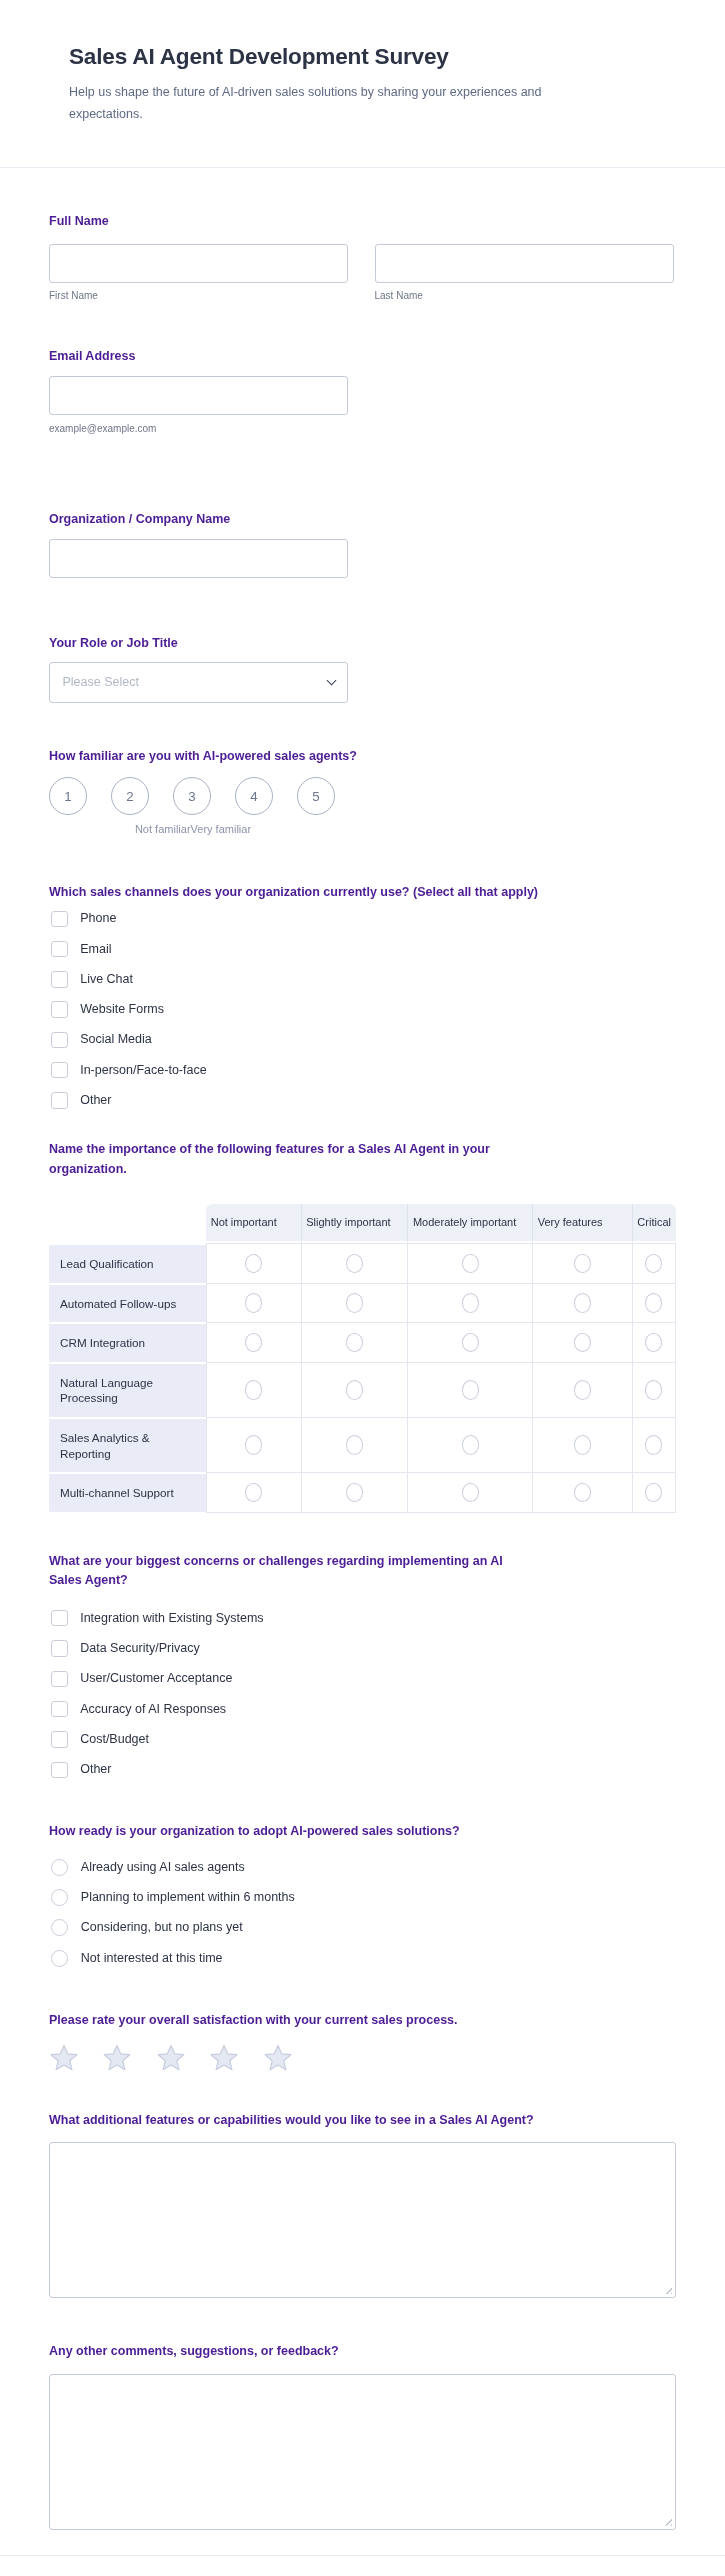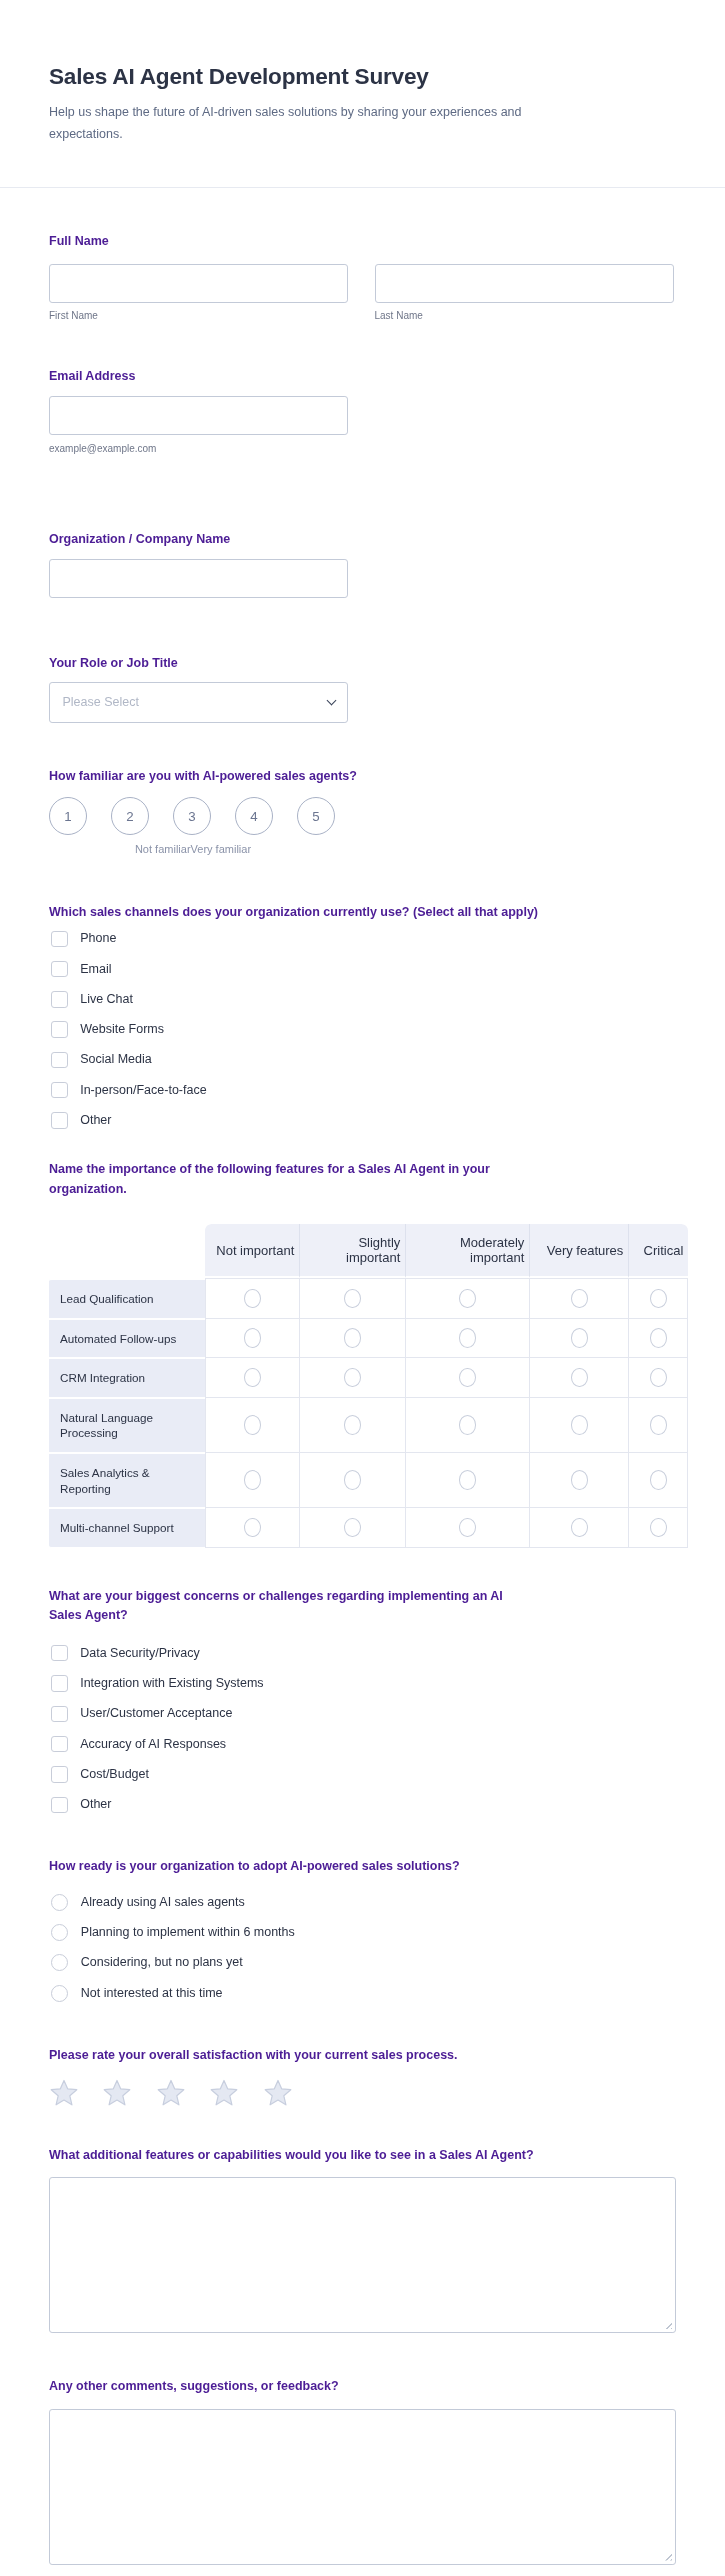--- a/index.html
+++ b/index.html
@@ -6,21 +6,21 @@
   html,body { background:#fff; }
   body {
     font-family:"Liberation Sans","DejaVu Sans",sans-serif;
     color:#2c3345;
     width:726px;
     margin:0 auto;
   }
   .page { width:726px; background:#fff; }
 
   
-  .form-header { padding:64px 49px 42px; }
+  .form-header { padding:44px 49px 42px;margin-left:20px; }
   .form-title { font-size:22.6px; font-weight:bold; color:#2c3345; letter-spacing:-0.2px; }
   .form-subtitle { margin-top:11px; font-size:12.5px; line-height:22px; color:#5e6a84; max-width:515px; }
   .divider { border:none; border-top:0.8px solid #e7eaf1; height:0; width:100%; }
 
   
   .form-body { padding:44px 49px 0; }
   .question { margin-bottom:50px; }
   .q-label { font-size:12.5px; font-weight:600; color:#4c1d95; line-height:19.5px; }
   .q-label.two-line { max-width:484px; }
   .sub-label { font-size:10px; color:#6f7689; }
@@ -71,22 +71,22 @@
   }
   .option-label { font-size:12.5px; color:#2c3345; margin-left:12.5px; cursor:pointer; line-height:17px; }
 
   
   .matrix-wrap { margin-top:25px; }
   table.matrix { border-collapse:separate; border-spacing:0; width:627px; table-layout:fixed; }
   table.matrix th, table.matrix td { vertical-align:middle; }
   th.corner { background:transparent; width:156px; }
   th.col-h {
     background:#eef0f8; background-clip:padding-box;
-    font-size:13px; font-weight:400; color:#2c3345; line-height:15px;
-    padding:11px 4.7px; text-align:right;
+    font-size:11px; font-weight:400; color:#2c3345; line-height:15px;
+    padding:11px 4.7px; text-align:left;
     border-left:0.8px solid #dde1ed; border-bottom:2.3px solid transparent;
   }
   th.col-h.first { border-left:none; border-top-left-radius:6.2px; }
   th.col-h.last { border-top-right-radius:6.2px; }
   th.row-label {
     background:#e9ecf6; font-size:11.7px; font-weight:400; color:#2c3345; text-align:left;
     padding:11px 11px; line-height:15.6px;
     border-top:1.6px solid #fff; border-bottom:0.8px solid #fff;
     width:156px;
   }
@@ -96,21 +96,21 @@
     background:#fff; text-align:center;
     border-left:0.8px solid #e3e6ef; border-bottom:0.8px solid #e3e6ef;
   }
   td.m-cell.last { border-right:0.8px solid #e3e6ef; }
   tbody tr:first-child td.m-cell { border-top:0.8px solid #e3e6ef; }
   .mradio {
     display:inline-block; width:17px; height:19.5px; border:0.8px solid #c9cfdc; border-radius:50%;
     background:#fff; cursor:pointer; vertical-align:middle;
   }
   .col-w1 { width:94px; } .col-w2 { width:106px; } .col-w3 { width:124px; }
-  .col-w4 { width:99px; } .col-w5 { width:60px; }
+  .col-w4 { width:99px; } .col-w5 { width:44px; }
 
   
   .stars-row { display:flex; gap:23.4px; margin-top:14px; }
   .star { cursor:pointer; display:block; }
 
   
   .textarea-wrap { position:relative; margin-top:11.7px; width:627px; }
   .big-textarea {
     width:627px; height:156px; border:0.8px solid #c3cad8; border-radius:3.1px; background:#fff;
     resize:none; outline:none; font-family:inherit; font-size:12.5px; color:#2c3345; padding:7.8px 9.4px;
@@ -313,26 +313,26 @@
           </table>
       </div>
     </div>
 
     <div class="question q-concerns">
       <div class="q-label two-line">What are your biggest concerns or challenges regarding implementing an AI Sales Agent?</div>
       <div class="options" style="margin-top:19px;">
 
           <div class="option-row">
             <span class="checkbox"></span>
+            <span class="option-label">Integration with Existing Systems</span>
+          </div>
+
+          <div class="option-row">
+            <span class="checkbox"></span>
             <span class="option-label">Data Security/Privacy</span>
-          </div>
-
-          <div class="option-row">
-            <span class="checkbox"></span>
-            <span class="option-label">Integration with Existing Systems</span>
           </div>
 
           <div class="option-row">
             <span class="checkbox"></span>
             <span class="option-label">User/Customer Acceptance</span>
           </div>
 
           <div class="option-row">
             <span class="checkbox"></span>
             <span class="option-label">Accuracy of AI Responses</span>

